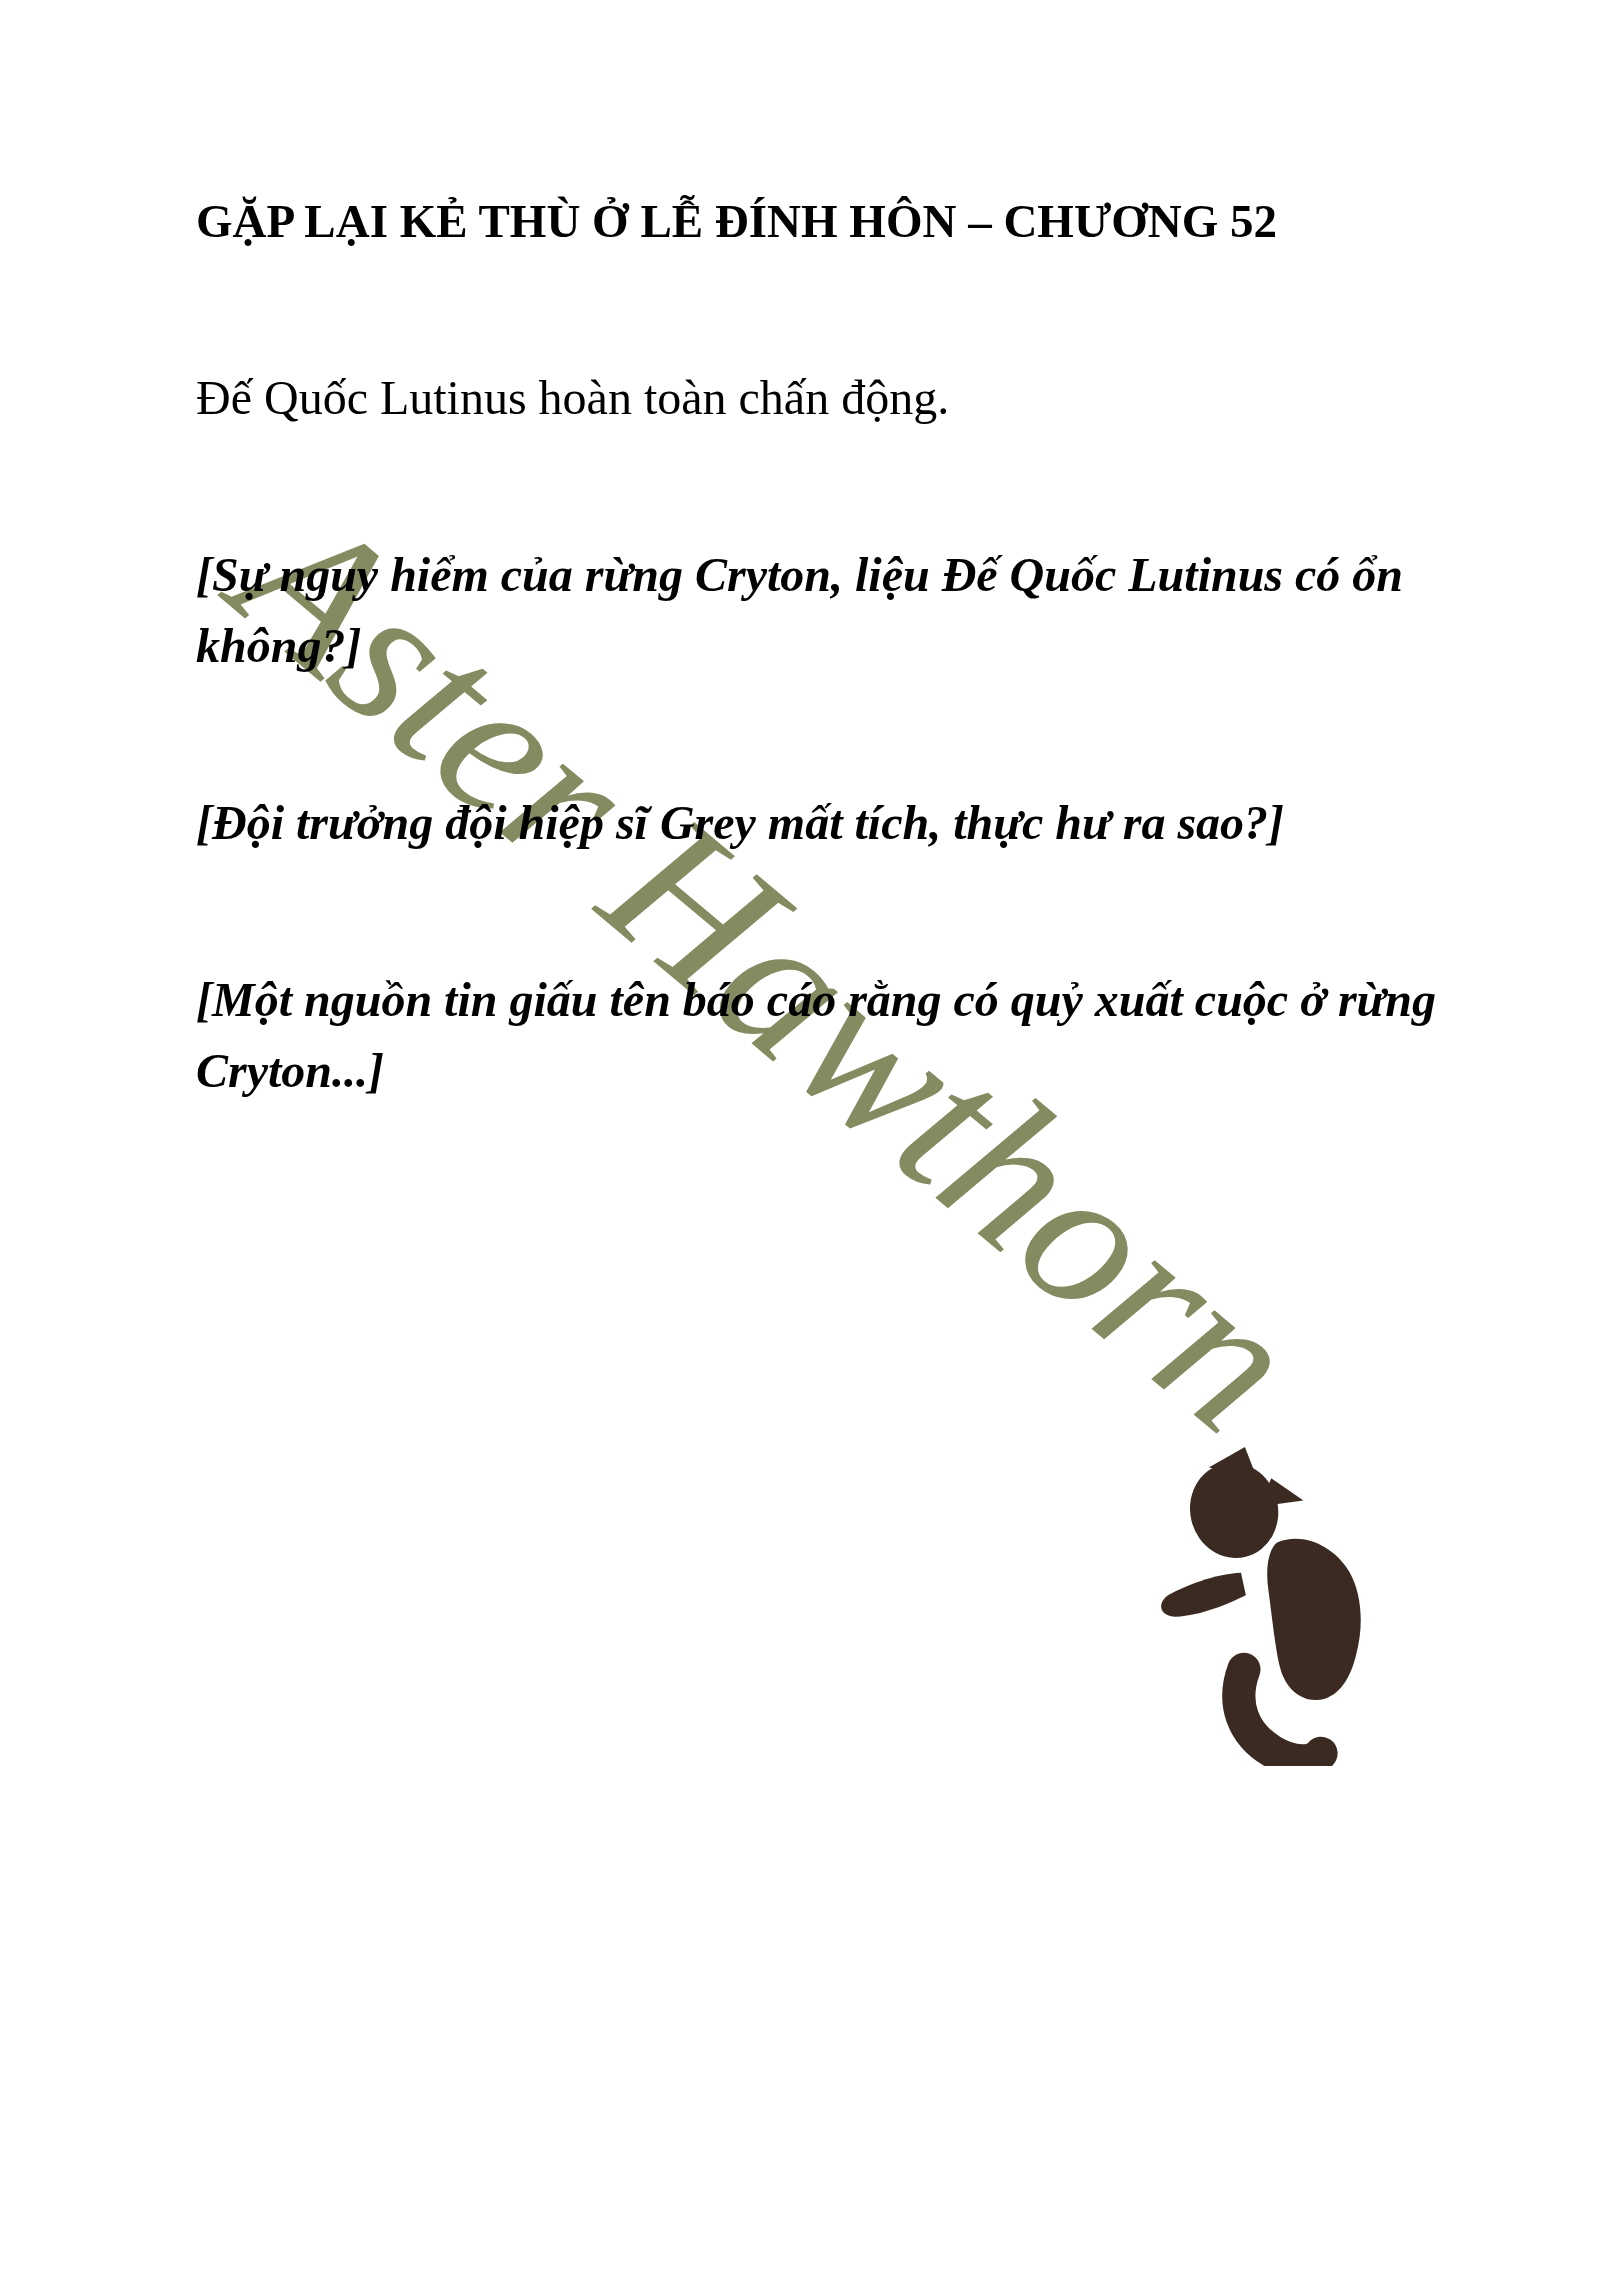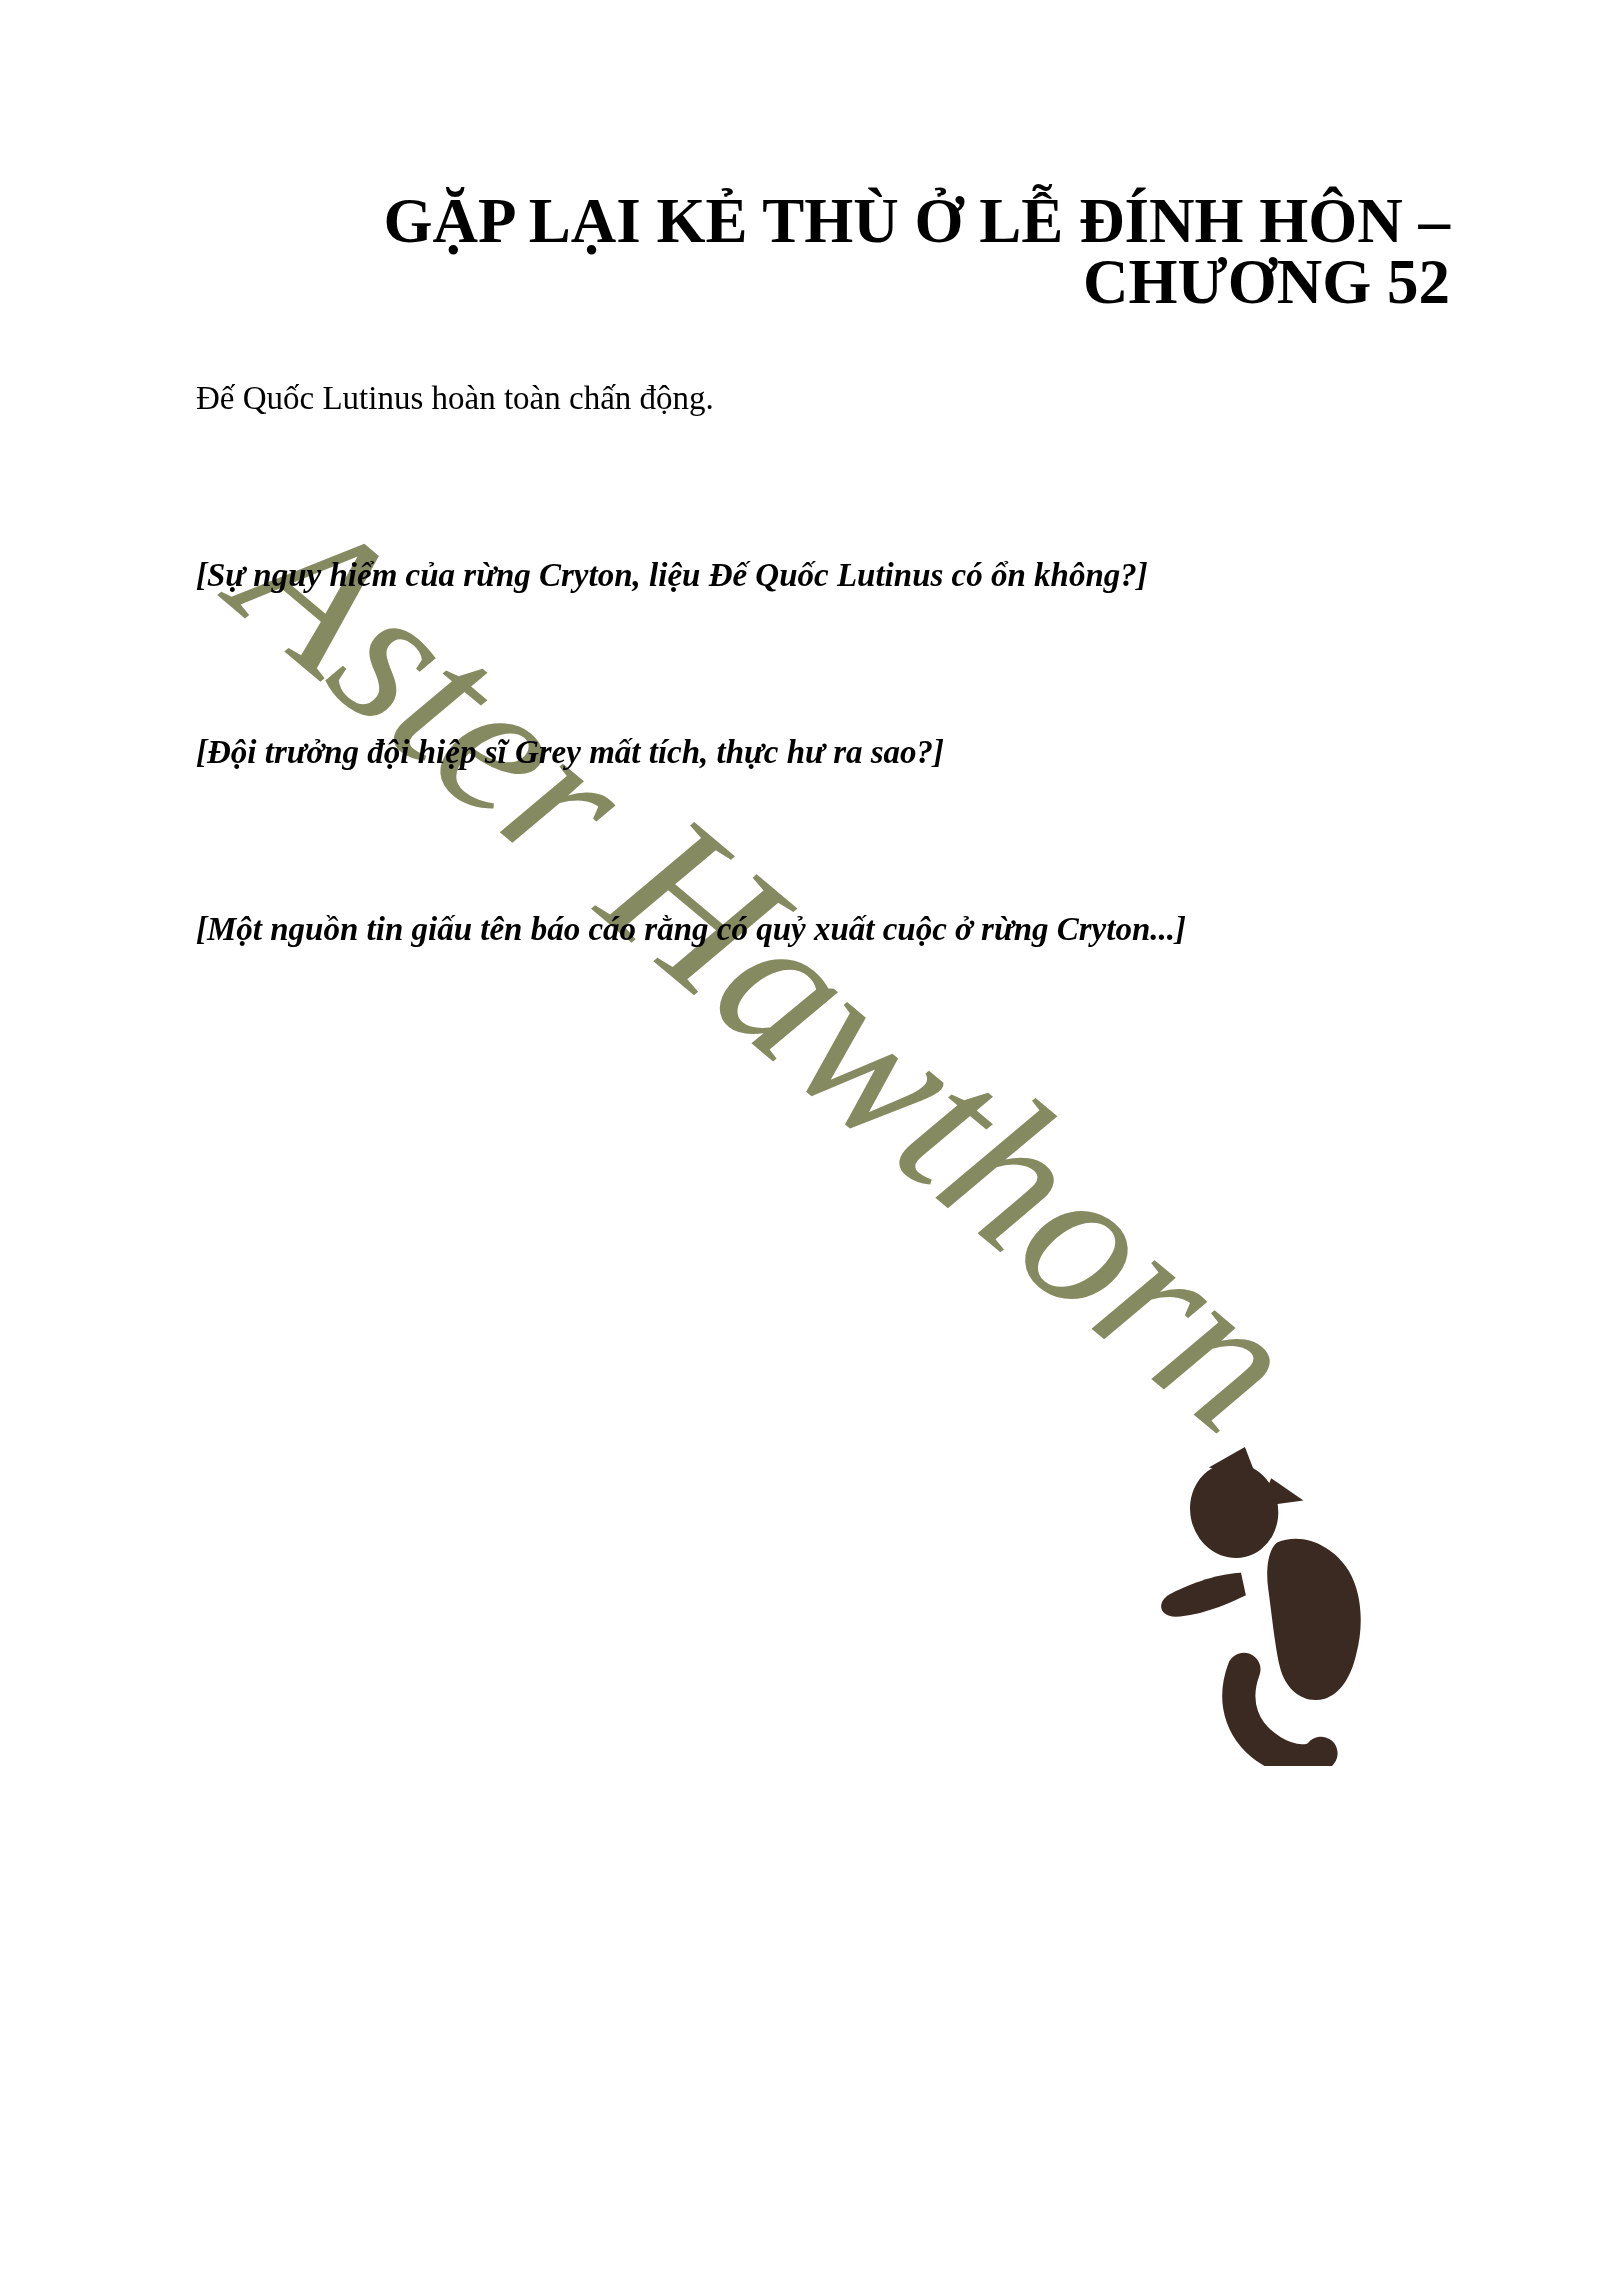--- a/index.html
+++ b/index.html
@@ -38,28 +38,28 @@
     z-index: 2;
     pointer-events: none;
   }
   
   .content {
     position: relative;
     z-index: 3;
     padding: 191px 171px 0 196px;
   }
   .doc-title {
-    font-size: 63px;
+    font-size: 47px;
     line-height: 61px;
     font-weight: bold;
-    text-align: right;
-    margin: 0 0 50px 0;
+    text-align: left;
+    margin: 0 0 110px 0;
   }
   .para {
-    font-size: 33px;
+    font-size: 48px;
     line-height: 71px;
     margin: 0 0 106px 0;
   }
   .para.headline {
     font-weight: bold;
     font-style: italic;
   }
   .para.justify {
     text-align: justify;
     text-align-last: justify;

